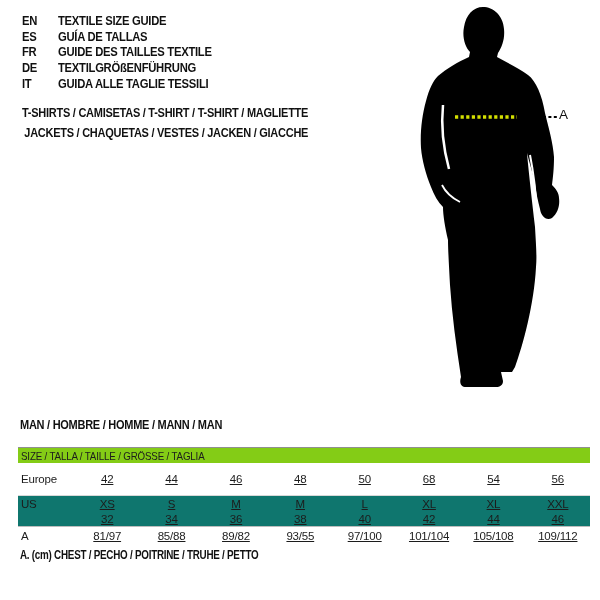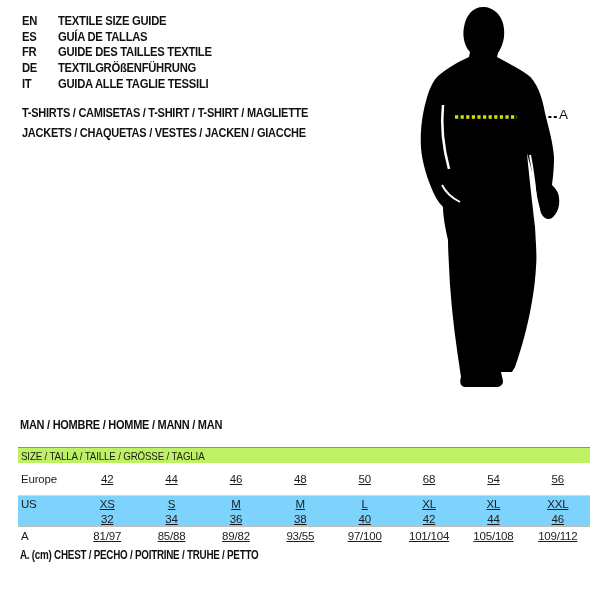--- a/index.html
+++ b/index.html
@@ -10,21 +10,21 @@
   }
   
   .lang-list{position:absolute;left:22px;top:13px;}
   .lang-row{
     display:flex;height:15.7px;align-items:center;
     font-weight:bold;font-size:12.5px;letter-spacing:-0.3px;
     transform:scaleX(0.9);transform-origin:left center;white-space:nowrap;
   }
   .lang-code{width:40px;flex:0 0 40px;}
   
-  .products{position:absolute;left:22px;top:104px;}
+  .products{position:absolute;left:22px;top:104px;text-align:right;}
   .product-line{
     font-weight:bold;font-size:12.5px;line-height:19.5px;letter-spacing:-0.3px;
     transform:scaleX(0.88);transform-origin:left center;white-space:nowrap;
   }
   
   .figure-wrap{position:absolute;left:405px;top:5px;width:175px;height:385px;}
   .measure-label{
     position:absolute;left:559px;top:107px;
     font-size:13.5px;font-weight:normal;color:#111;
   }
@@ -35,34 +35,34 @@
     transform:scaleX(0.88);transform-origin:left top;white-space:nowrap;
   }
   .footnote{
     position:absolute;left:20px;top:548px;
     font-weight:bold;font-size:12px;letter-spacing:-0.3px;
     transform:scaleX(0.82);transform-origin:left top;white-space:nowrap;
   }
   
   .size-table{position:absolute;left:18px;top:447px;width:572px;font-size:11.5px;color:#1c1c1c;}
   .thead{
-    background:#bef264;border-top:1px solid #909090;
+    background:#84cc16;border-top:1px solid #909090;
     height:15px;display:flex;align-items:center;padding-left:3px;
   }
   .thead-text{
     letter-spacing:-0.2px;transform:scaleX(0.85);transform-origin:left center;white-space:nowrap;
   }
   .trow{
     display:grid;grid-template-columns:57px repeat(8,1fr);
     align-items:center;letter-spacing:-0.2px;
   }
   .trow .tlabel{padding-left:3px;text-align:left;}
   .trow .tval{text-align:center;text-decoration:underline;}
   .row-europe{height:32px;}
-  .row-shade{height:15px;background:#7dd3fc;}
+  .row-shade{height:15px;background:#0f766e;}
   .row-shade-first{border-top:1px solid #d8d8d8;}
   .row-a{height:17px;border-top:1px solid #bdbdbd;}
 </style>
 </head>
 <body>
 
 <div class="lang-list">
     <div class="lang-row">
       <span class="lang-code">EN</span>
       <span>TEXTILE SIZE GUIDE</span>

